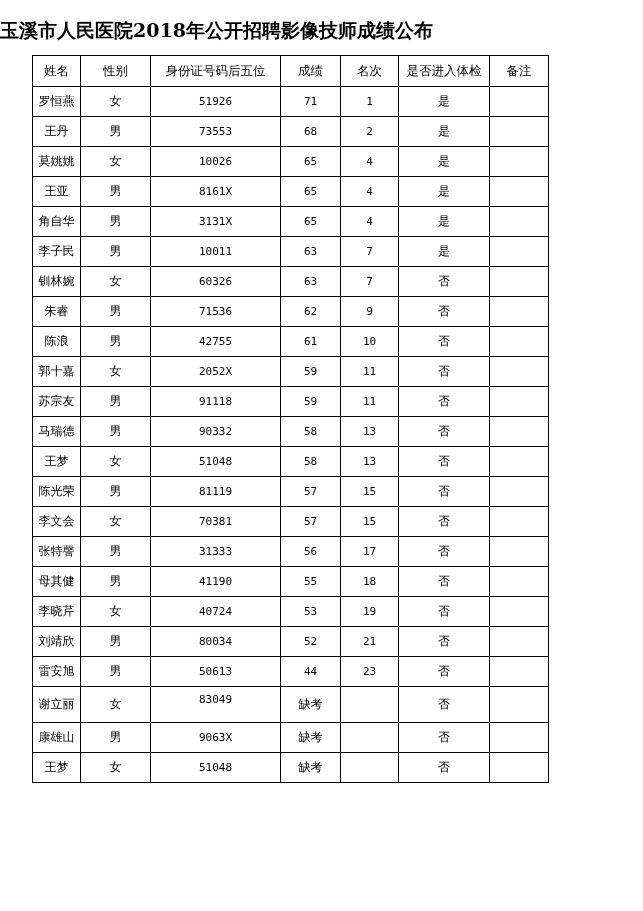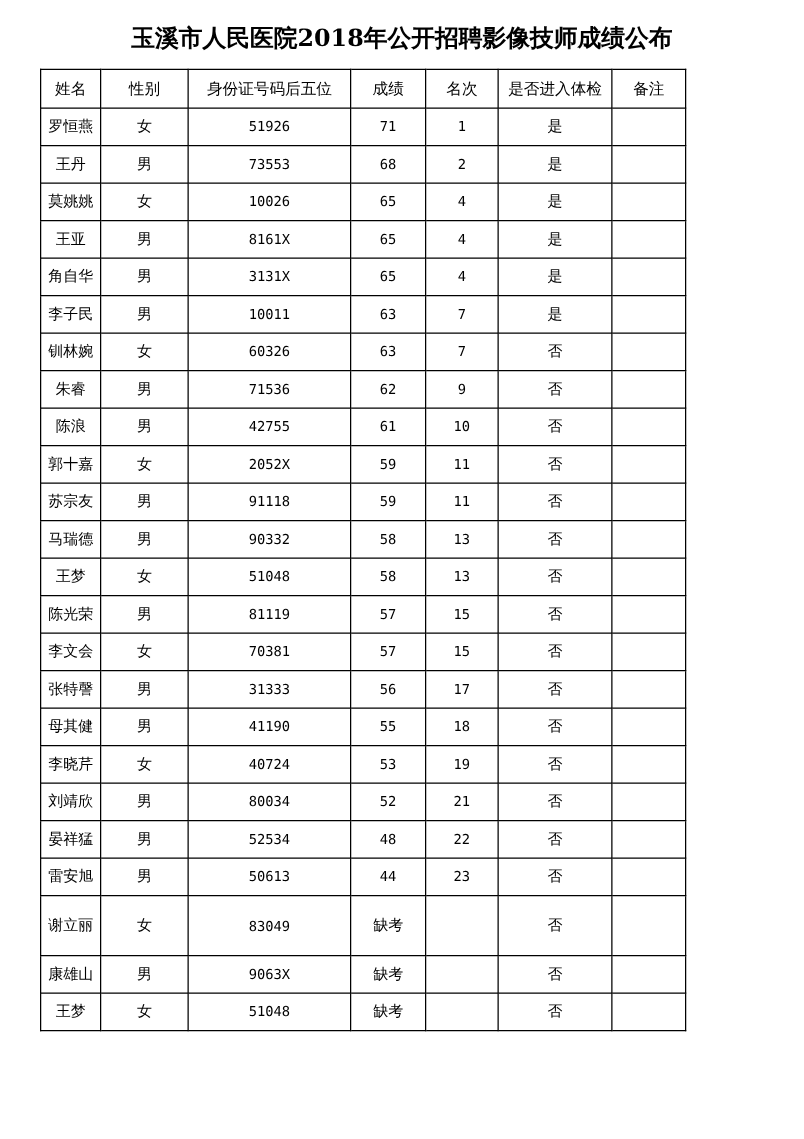--- a/index.html
+++ b/index.html
@@ -1,28 +1,28 @@
 <!DOCTYPE html>
 <html><head>
 <meta charset="utf-8">
 <style>
   html, body { margin:0; padding:0; background:#ffffff; }
   body { width:643px; height:911px; position:relative; overflow:hidden;
          font-family:"DejaVu Sans", "Liberation Sans", sans-serif; color:#000; }
-  .title { position:absolute; left:0; top:18px; width:643px; text-align:center;
+  .title { position:absolute; left:0; top:18px; width:643px; text-align:left;
            font-family:"DejaVu Serif", "Liberation Serif", serif; font-weight:bold;
            font-size:19px; letter-spacing:0px; }
   table { position:absolute; left:32px; top:55px; border-collapse:collapse;
           table-layout:fixed; }
   td, th { border:1.5px solid #000; text-align:center; vertical-align:middle;
            font-size:12px; font-weight:normal; padding:0; height:29px; overflow:hidden;
            white-space:nowrap; }
   th { height:30px; font-size:12.5px; }
   td.num { font-family:"DejaVu Sans Mono", "Liberation Mono", monospace; font-size:11px; }
-  td.id-top { vertical-align:top; padding-top:18px; }
+  td.id-top { vertical-align:top; padding-top:6px; }
 </style>
 </head>
 <body>
 
 <div class="title">玉溪市人民医院2018年公开招聘影像技师成绩公布</div>
 
 <table>
   <colgroup>
     <col style="width:48px">
       <col style="width:70px">
@@ -209,29 +209,20 @@
       <tr>
         <td>刘靖欣</td>
         <td>男</td>
         <td class="num">80034</td>
         <td class="num">52</td>
         <td class="num">21</td>
         <td>否</td>
         <td></td>
       </tr>
       <tr>
-        <td>晏祥猛</td>
-        <td>男</td>
-        <td class="num">52534</td>
-        <td class="num">48</td>
-        <td class="num">22</td>
-        <td>否</td>
-        <td></td>
-      </tr>
-      <tr>
         <td>雷安旭</td>
         <td>男</td>
         <td class="num">50613</td>
         <td class="num">44</td>
         <td class="num">23</td>
         <td>否</td>
         <td></td>
       </tr>
       <tr>
         <td>谢立丽</td>

